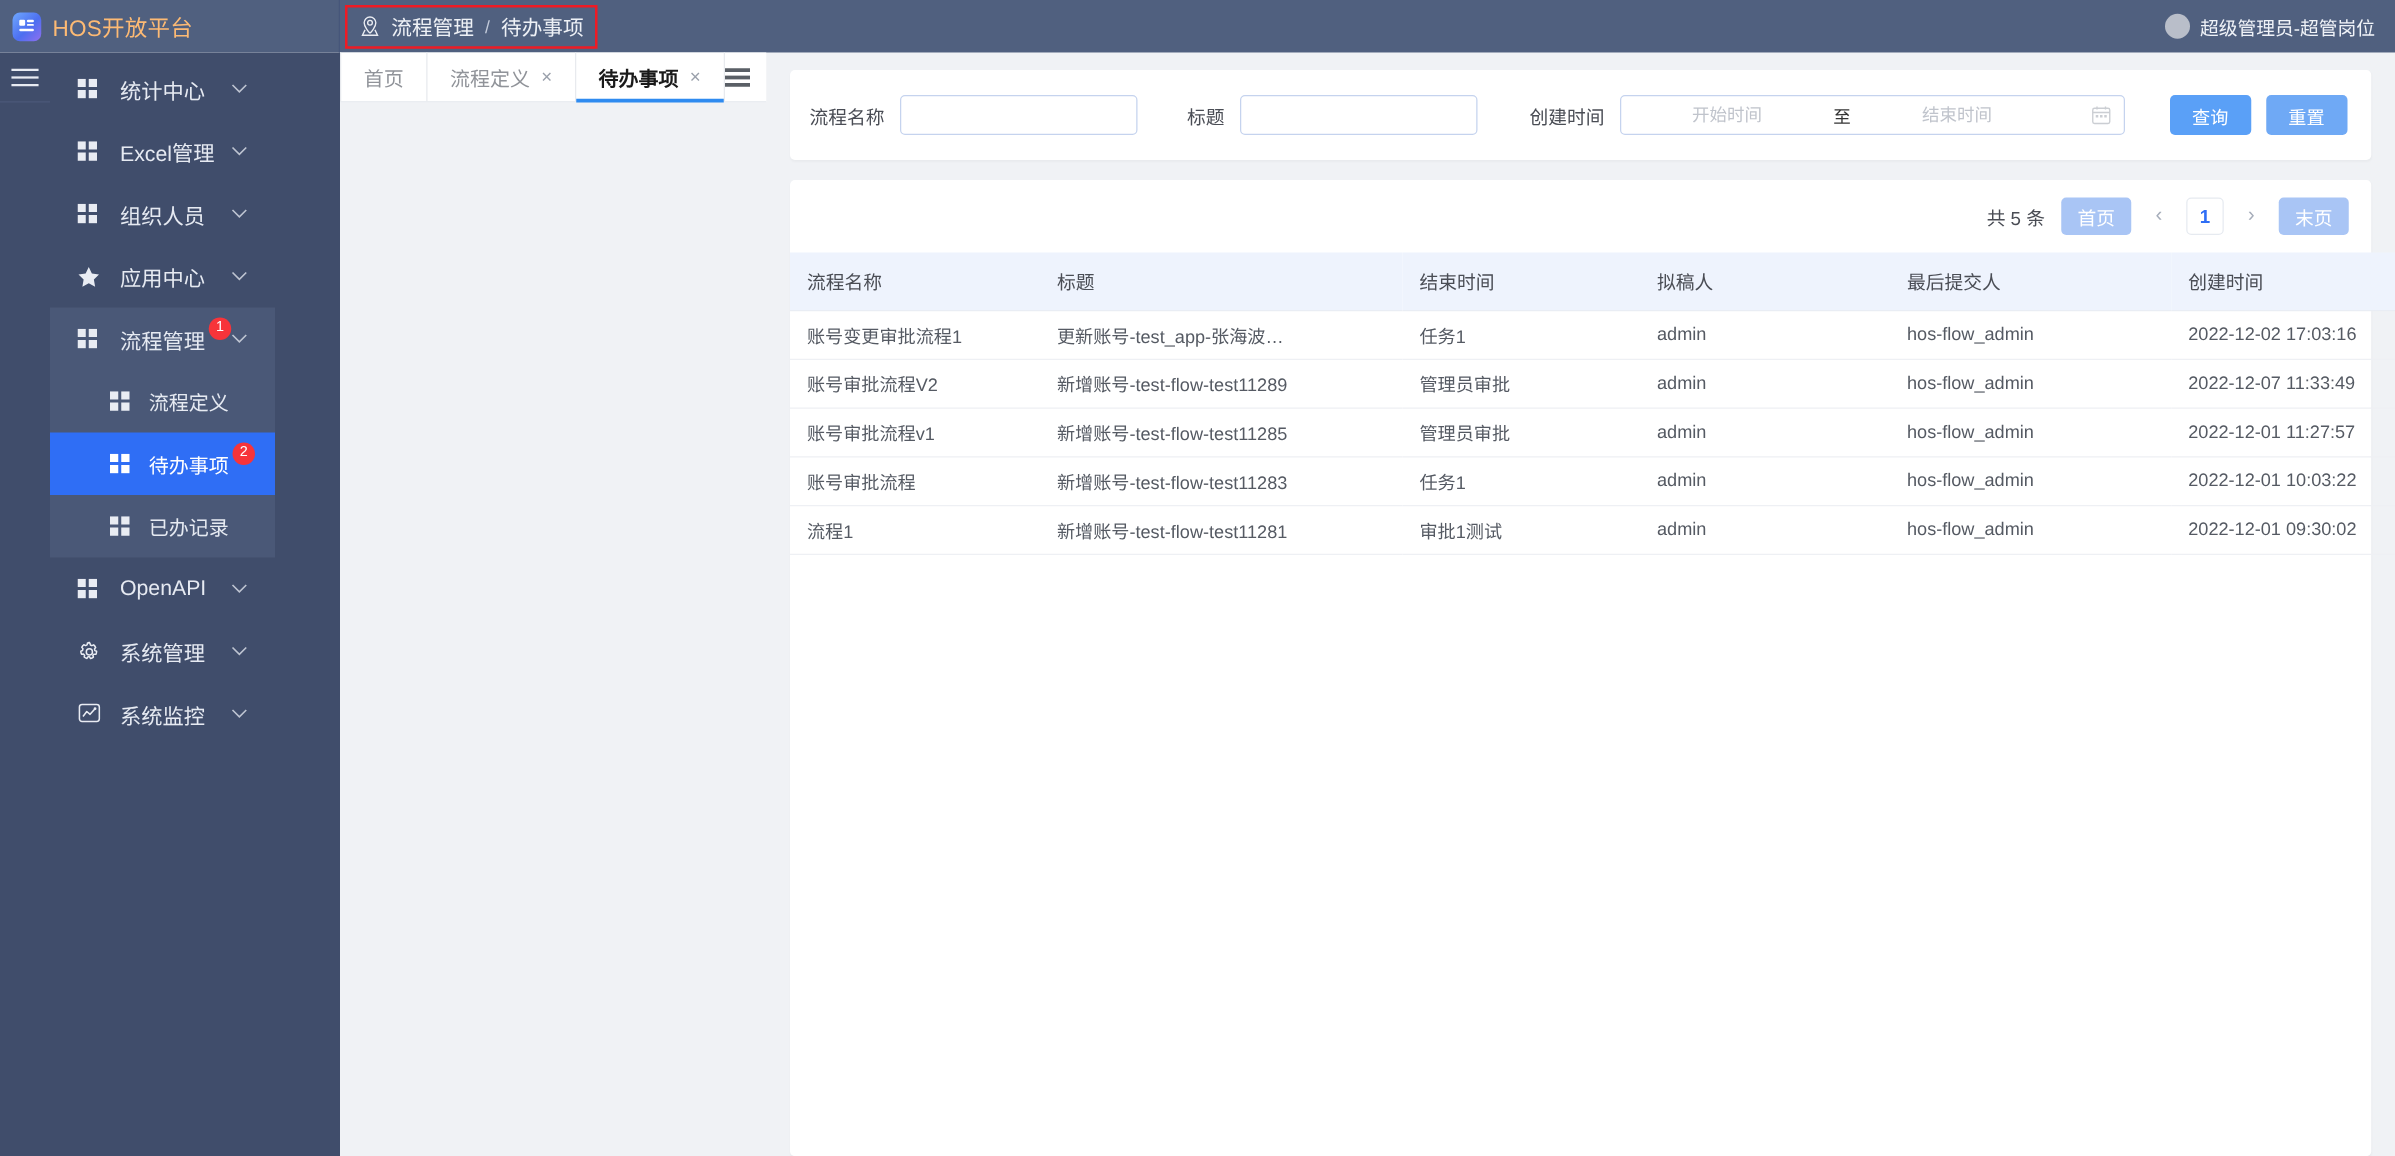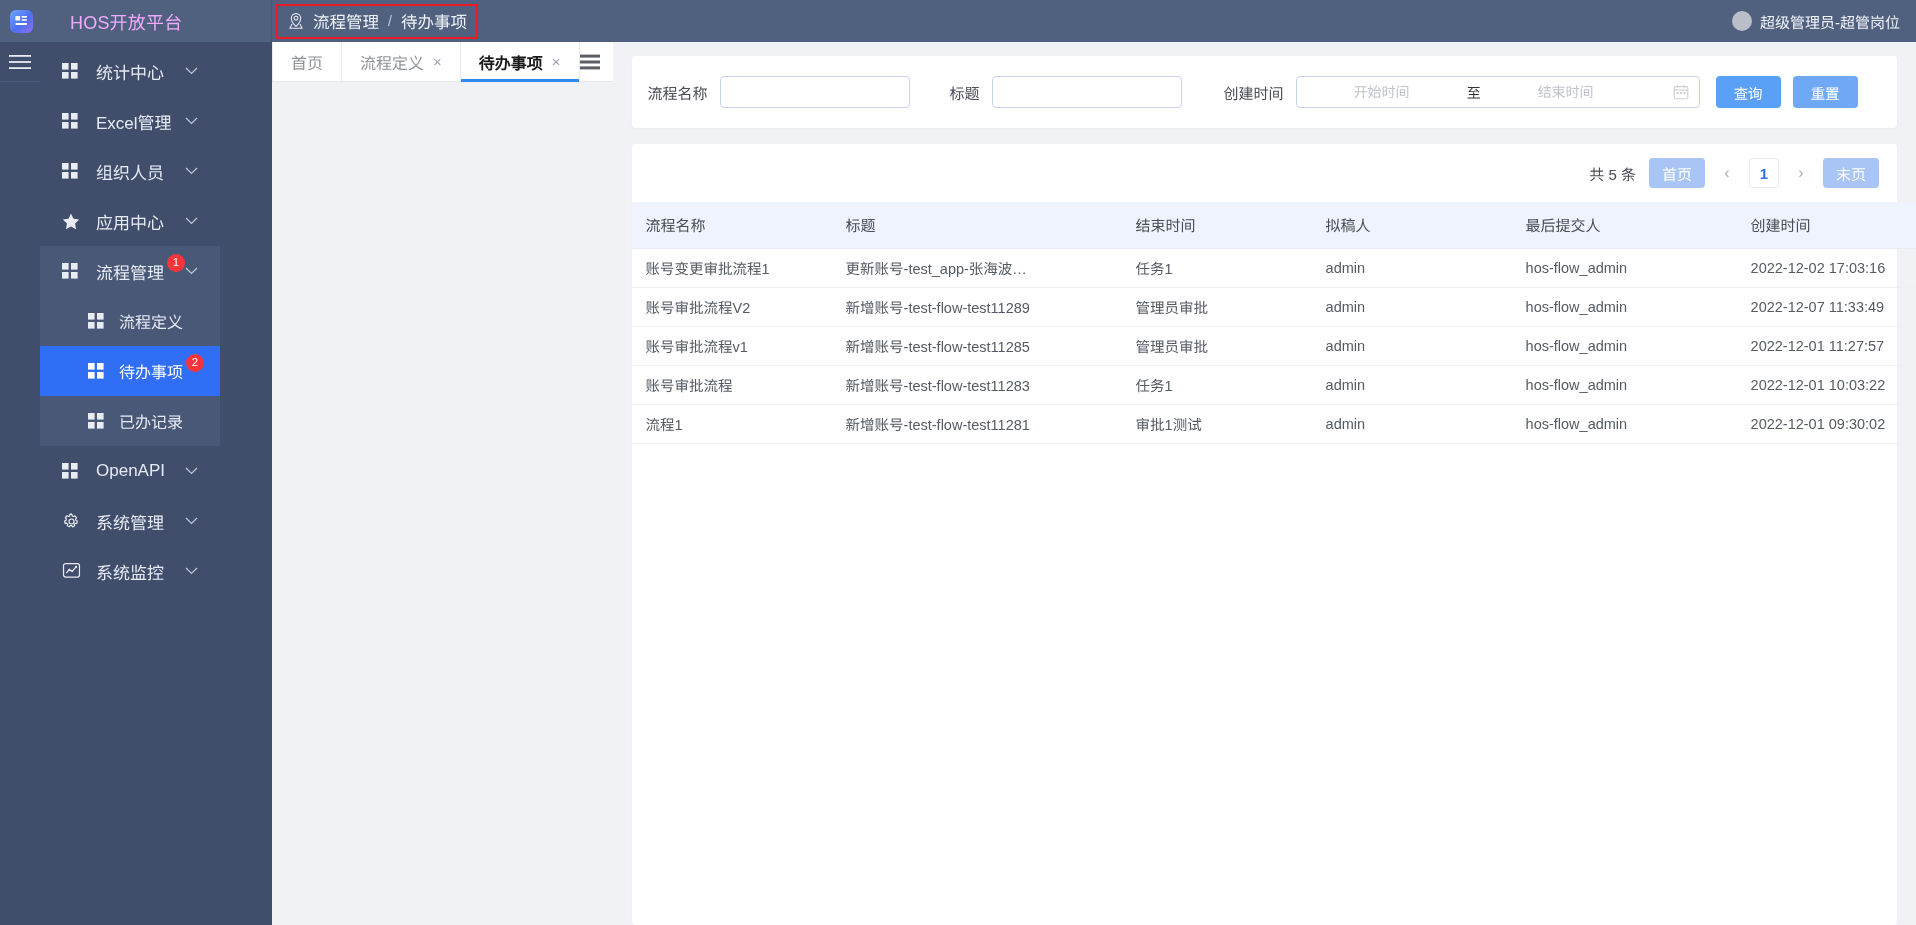--- a/index.html
+++ b/index.html
@@ -29,21 +29,21 @@
     gap: 9px;
     border-right: 1px solid #46567a;
   }
   .brand-logo {
     width: 23px; height: 23px; border-radius: 6px;
     background: linear-gradient(135deg, #6fa8ff 0%, #4d6ff0 55%, #8f6ff0 100%);
     display: flex; align-items: center; justify-content: center;
     flex: 0 0 23px;
   }
   .brand-logo svg { display: block; }
-  .brand-title { font-size: 18px; letter-spacing: .2px; color: #f0abfc; margin-left: 28px; }
+  .brand-title { font-size: 18px; letter-spacing: .2px; color: #fdba74; }
 
   .breadcrumb-wrap {
     display: flex; align-items: center;
     gap: 8px;
     padding: 3px 9px 4px 9px;
     border: 2px solid #ee1b24;
     margin-left: 4px;
     background: transparent;
   }
   .bc-icon { width: 18px; height: 18px; flex: 0 0 18px; display: block; }
@@ -186,21 +186,21 @@
   }
   .daterange input {
     border: none; outline: none; background: transparent;
     font-size: 14px; color: #333; font-family: inherit;
     width: 150px; text-align: center;
   }
   .daterange input::placeholder { color: #c0c4cc; }
   .daterange .sep { font-size: 14px; color: #333; padding: 0 10px; }
   .daterange .cal-icon { margin-left: auto; display: block; opacity: .45; }
 
-  .btns { display: flex; gap: 12px; margin-left: 16px; }
+  .btns { display: flex; gap: 12px; margin-left: 36px; }
   .btn {
     height: 32px; padding: 0 18px;
     border: none; border-radius: 4px;
     font-size: 14.5px; color: #fff; cursor: pointer;
     font-family: inherit;
   }
   .btn-primary { background: #5aa0f7; }
   .btn-reset   { background: #6fa9f5; }
 
   

